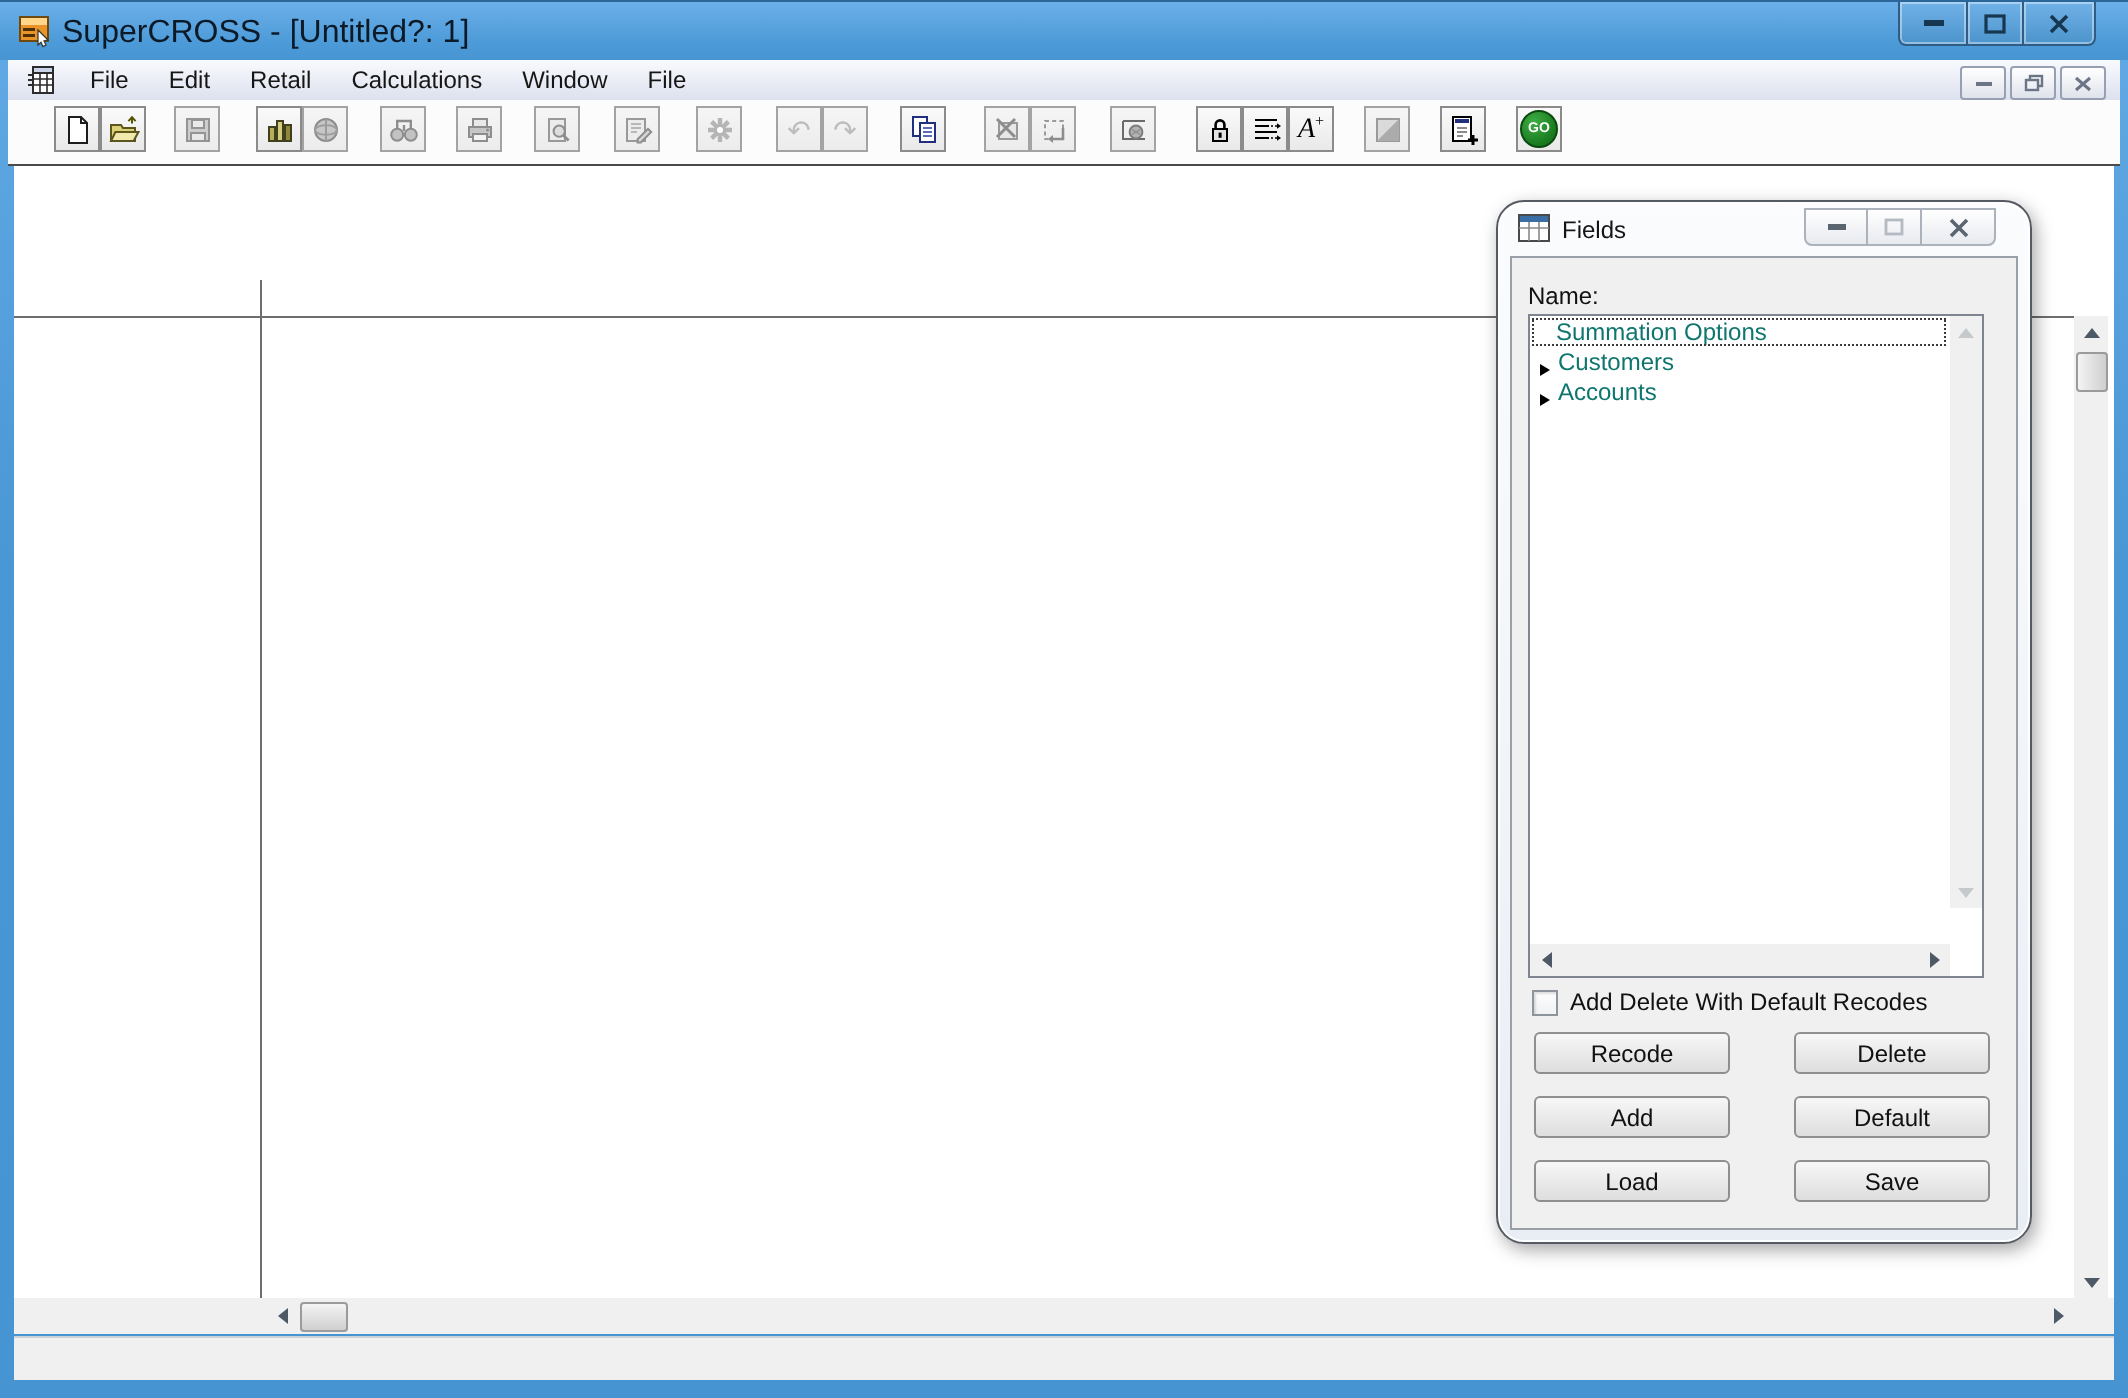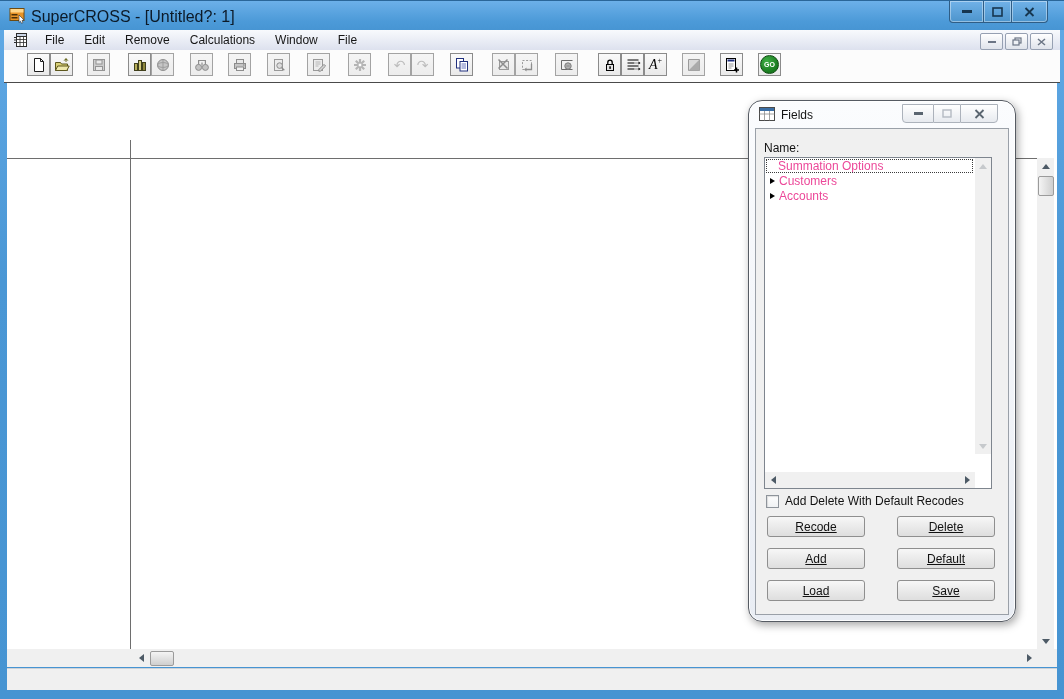--- a/index.html
+++ b/index.html
@@ -79,36 +79,36 @@
     display:flex;align-items:center;justify-content:center;}
   .dlg-cap.minb{width:30px;border-radius:0 0 0 4px;}
   .dlg-cap.maxb{width:26px;border-left:none;border-right:none;}
   .dlg-cap.closeb{width:36px;border-radius:0 0 4px 0;}
   .dlg-client{left:6px;top:27px;width:252px;height:485px;background:#f0f0f0;
     border:1px solid #9aa0a8;box-sizing:content-box;}
   .name-label{left:8px;top:12px;font-size:12px;color:#111;}
   .listbox{left:8px;top:28px;width:228px;height:332px;background:#fff;
     border:1px solid #7e858e;box-sizing:border-box;}
   .lb-row{position:relative;height:14px;margin:1px 18px 0 1px;font-size:12px;
-    color:#ec4899;display:flex;align-items:center;white-space:nowrap;}
+    color:#0f766e;display:flex;align-items:flex-end;white-space:nowrap;}
   .lb-row.focused{outline:1px dotted #3c3c3c;outline-offset:-1px;}
   .lb-tri{width:0;height:0;border-top:3.5px solid transparent;
     border-bottom:3.5px solid transparent;border-left:5px solid #000;
     margin:0 4px 0 4px;flex:0 0 auto;}
   .lb-indent{display:inline-block;width:12px;}
   .lb-vsb{position:absolute;right:0;top:0;width:16px;height:296px;background:#f0f0f0;}
   .lb-hsb{position:absolute;left:0;bottom:0;width:210px;height:16px;background:#f0f0f0;}
   .checkbox{left:10px;top:366px;width:13px;height:13px;background:linear-gradient(#fdfdfd,#f0f2f4);
     border:1px solid #8e949b;box-shadow:inset 1px 1px 1px rgba(0,0,0,.12);box-sizing:border-box;}
   .cb-label{left:29px;top:365px;font-size:12px;color:#111;}
   .dlg-btn{position:absolute;width:98px;height:21px;font-size:12px;color:#111;
     background:linear-gradient(#f7f7f7,#e9e9e9 55%,#dedede);
     border:1px solid #8f8f8f;border-radius:3px;
     display:flex;align-items:center;justify-content:center;
-    font-family:"Liberation Sans",sans-serif;text-decoration:underline;}
+    font-family:"Liberation Sans",sans-serif;}
   .glyph-dash{width:10px;height:3px;background:#17364f;}
   .mdi-btn .glyph-dash{width:8px;height:2px;background:#6b7585;}
   svg{display:block;}
 </style>
 </head>
 <body>
 
 <div class="app">
 
   <div class="abs titlebar">
@@ -143,21 +143,21 @@
     <span class="mdi-doc-icon">
       <svg width="16" height="16" viewBox="0 0 16 16">
         <rect x="3.5" y="1.5" width="10" height="13" fill="#fff" stroke="#2c2c2c"></rect>
         <rect x="3.5" y="1.5" width="10" height="3" fill="#c9d4e6" stroke="#2c2c2c"></rect>
         <path d="M3.5 7.5h10M3.5 10.5h10M7 4.5v10M10.5 4.5v10" stroke="#2c2c2c" stroke-width="0.8"></path>
         <path d="M1 5.5h3M1 8h2M1 10.5h3" stroke="#2c2c2c" stroke-width="1"></path>
       </svg>
     </span>
     <span class="menu-item">File</span>
     <span class="menu-item">Edit</span>
-    <span class="menu-item">Remove</span>
+    <span class="menu-item">Retail</span>
     <span class="menu-item">Calculations</span>
     <span class="menu-item">Window</span>
     <span class="menu-item">File</span>
     <div class="mdi-controls">
       <div class="mdi-btn">
           <div class="glyph-dash"></div>
         </div>
       <div class="mdi-btn">
         <svg width="10" height="9" viewBox="0 0 10 9">
             <rect x="3" y="1" width="6" height="5" fill="none" stroke="#6b7585" stroke-width="1.2"></rect>

